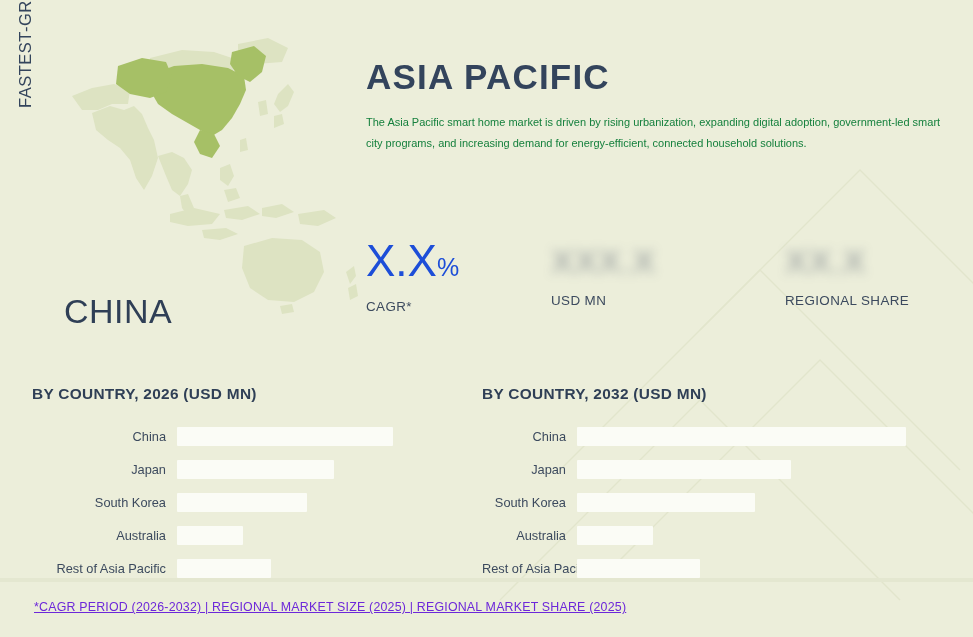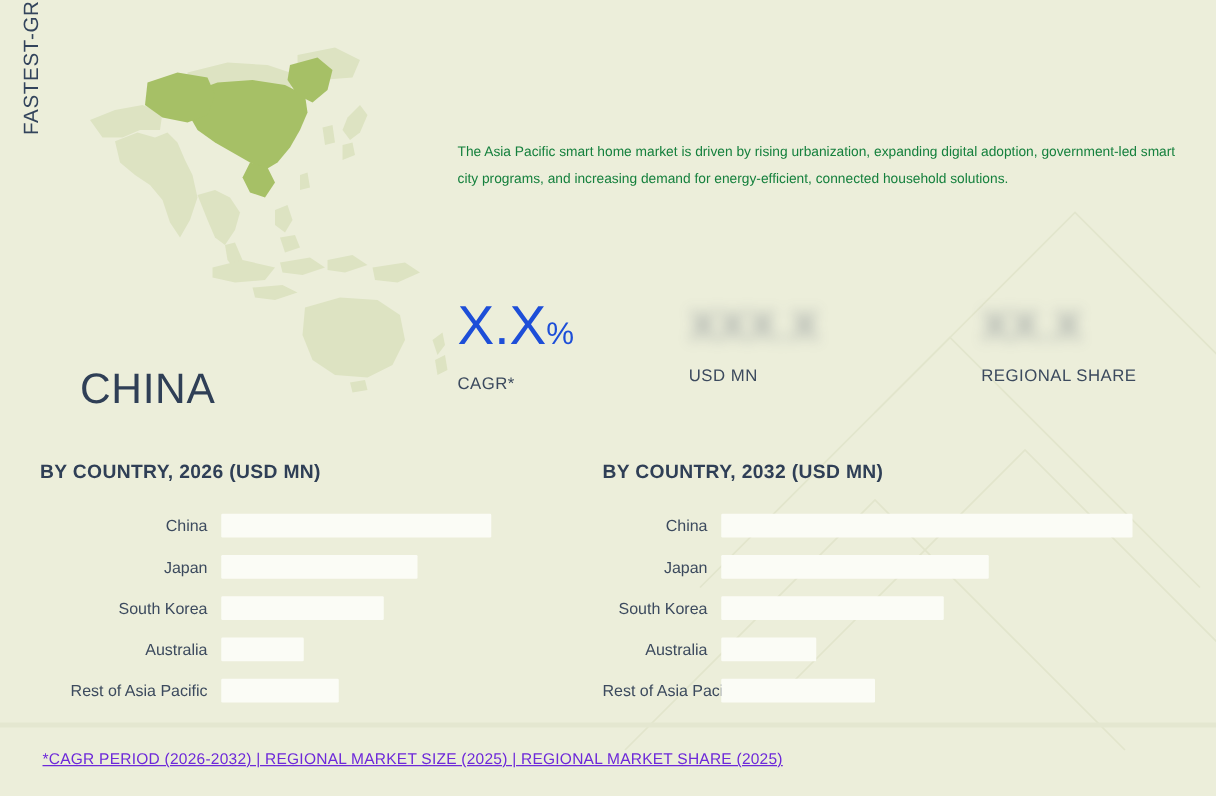--- a/index.html
+++ b/index.html
@@ -95,21 +95,21 @@
   }
   .kpi-label {
     margin-top: 7px;
     font-size: 13.4px;
     color: #3c4a5e;
     letter-spacing: 0.4px;
     white-space: nowrap;
   }
 
   
-  .chart { position: absolute; z-index: 3; }
+  .chart { position: absolute; z-index: 3; margin-top: 16px; }
   .chart-2026 { left: 32px; top: 369px; width: 420px; }
   .chart-2032 { left: 482px; top: 369px; width: 460px; }
 
   .chart-title {
     font-size: 15.4px;
     font-weight: bold;
     color: #2f3f56;
     letter-spacing: 0.3px;
     margin-bottom: 24px;
   }
@@ -222,20 +222,21 @@
 
         <path d="M170,34 L192,28 L204,38 L200,54 L188,64 L176,58 L168,46 Z"></path>
 
         <path d="M138,112 L152,116 L158,128 L150,140 L138,136 L132,124 Z"></path>
       </g>
     </svg>
   </div>
 
   <div class="country-name">CHINA</div>
 
+  <h1 class="region-title">ASIA PACIFIC</h1>
   <p class="region-desc">The Asia Pacific smart home market is driven by rising urbanization, expanding digital adoption, government-led smart city programs, and increasing demand for energy-efficient, connected household solutions.</p>
 
   <div class="kpi kpi-cagr">
     <div class="kpi-value"><span>X.X</span><span class="pct">%</span></div>
     <div class="kpi-label">CAGR*</div>
   </div>
 
   <div class="kpi kpi-share">
     <div class="kpi-value blurred">XX.X</div>
     <div class="kpi-label">REGIONAL SHARE</div>

